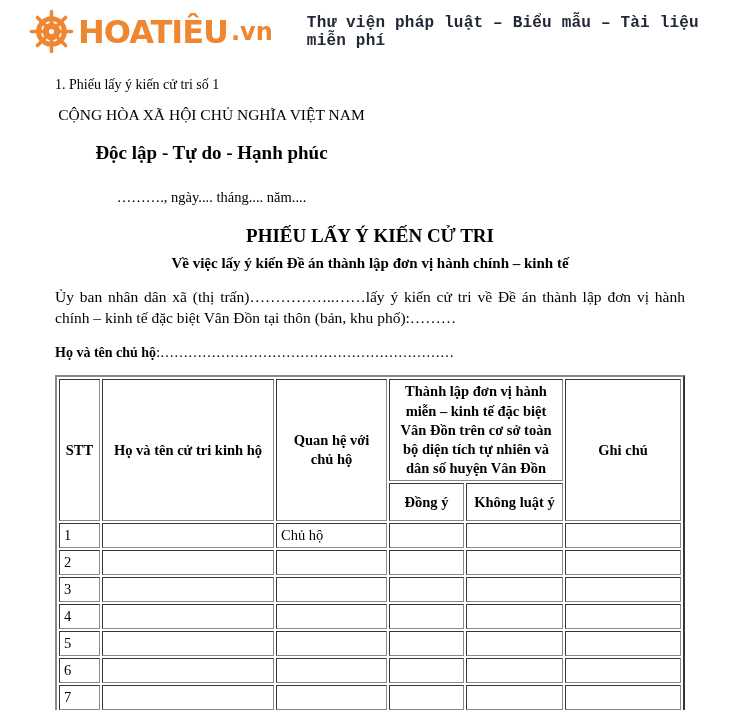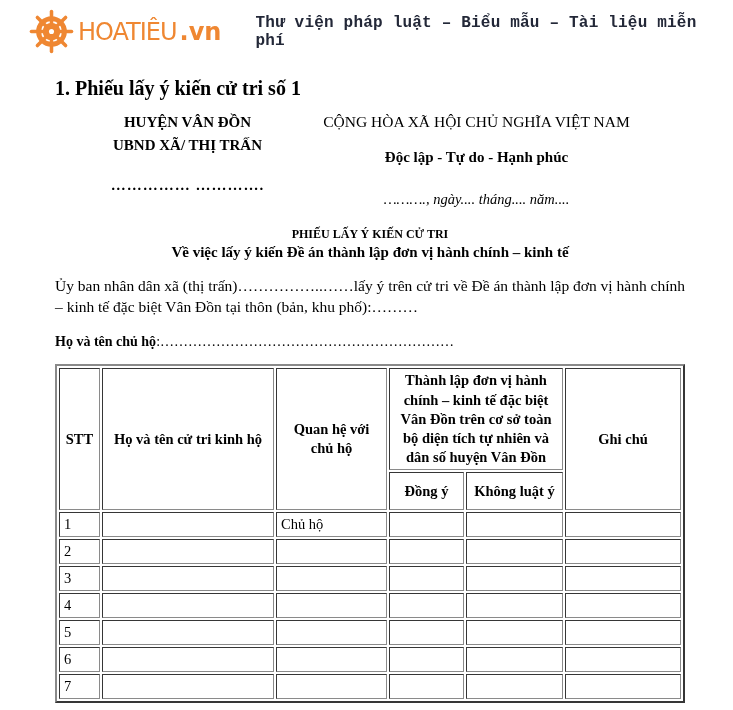--- a/index.html
+++ b/index.html
@@ -13,47 +13,47 @@
 
   
   .site-header {
     display: flex; align-items: center;
     padding: 8px 30px 0 28px;
   }
   .logo { display: flex; align-items: center; gap: 3px; text-decoration: none; }
   .wheel-icon { width: 47px; height: 47px; display: block; }
   .logo-text {
     font-family: "DejaVu Sans", "Liberation Sans", sans-serif;
-    font-weight: 400; font-size: 24px; letter-spacing: -1px; line-height: 1;
+    font-weight: 700; font-size: 32px; letter-spacing: -1px; line-height: 1;
   }
   .logo-suffix {
     font-family: "DejaVu Sans", "Liberation Sans", sans-serif;
     font-weight: 800; font-size: 24px; line-height: 1; text-align: center;
   }
   .tagline {
     font-family: "DejaVu Sans", "Liberation Sans", sans-serif;
     font-weight: 600; font-size: 16px; margin-left: 34px; letter-spacing: 0.2px;
   }
 
   
   .doc { width: 630px; margin: 0 auto 0 55px; }
 
-  .doc-heading { font-size: 20px; font-weight: bold; margin: 22px 0 0 0; }
+  .doc-heading { font-size: 14px; font-weight: normal; margin: 22px 0 0 0; }
 
   .letterhead { display: flex; margin-top: 11px; }
   .lh-left { width: 265px; flex-shrink: 0; text-align: center; }
   .lh-left .lh-line { font-weight: bold; font-size: 15px; line-height: 1.5; }
   .lh-left .lh-dots { font-weight: bold; font-size: 15px; margin-top: 21px; letter-spacing: 1px; }
   .lh-right { width: 345px; margin-left: -16px; text-align: center; white-space: nowrap; }
   .national-title { font-weight: normal; font-size: 15.5px; line-height: 1.4; }
-  .motto { font-weight: bold; font-size: 15px; margin-top: 16px; }
-  .date-line { font-style: italic; font-size: 14.5px; margin-top: 25px; }
-
-  .form-title { text-align: center; font-weight: bold; font-size: 12px; margin-top: 19px; }
-  .form-subtitle { text-align: center; font-weight: bold; font-size: 15px; margin-top: 2px; }
+  .motto { font-weight: bold; font-size: 19px; margin-top: 16px; }
+  .date-line { font-size: 14.5px; margin-top: 25px; }
+
+  .form-title { text-align: center; font-weight: bold; font-size: 19px; margin-top: 19px; }
+  .form-subtitle { text-align: center; font-weight: bold; font-size: 15px; margin-top: 8px; }
 
   .intro { font-size: 15.5px; text-align: justify; line-height: 1.38; margin-top: 14px; }
 
   .household { font-size: 14px; margin-top: 17px; }
   .household .label { font-weight: bold; }
 
   
   table.voter-table {
     width: 630px; margin-top: 14px;
     border-collapse: separate; border-spacing: 2px;
@@ -100,54 +100,49 @@
       <span class="logo-suffix">.vn</span>
   </a>
   <div class="tagline" style="color: rgb(35, 40, 56); font-family: Liberation Mono, monospace;">Thư viện pháp luật – Biểu mẫu – Tài liệu miễn phí</div>
 </header>
 
 <main class="doc">
 
   <h1 class="doc-heading">1. Phiếu lấy ý kiến cử tri số 1</h1>
 
   <section class="letterhead">
-    <div class="lh-left">
-      <div class="lh-line">HUYỆN VÂN ĐỒN</div>
-      <div class="lh-line">UBND XÃ/ THỊ TRẤN</div>
-      <div class="lh-dots">…………… ………….</div>
-    </div>
     <div class="lh-right">
       <div class="national-title">CỘNG HÒA XÃ HỘI CHỦ NGHĨA VIỆT NAM</div>
       <div class="motto">Độc lập - Tự do - Hạnh phúc</div>
       <div class="date-line">………., ngày.... tháng.... năm....</div>
     </div>
   </section>
 
   <div class="form-title">PHIẾU LẤY Ý KIẾN CỬ TRI</div>
   <div class="form-subtitle">Về việc lấy ý kiến Đề án thành lập đơn vị hành chính – kinh tế</div>
 
-  <p class="intro">Ủy ban nhân dân xã (thị trấn)……………..……lấy ý trên cử tri về Đề án thành lập đơn vị hành chính – kinh tế đặc biệt Vân Đồn tại thôn (bản, khu phố):………</p>
+  <p class="intro">Ủy ban nhân dân xã (thị trấn)……………..……lấy ý kiến cử tri về Đề án thành lập đơn vị hành chính – kinh tế đặc biệt Vân Đồn tại thôn (bản, khu phố):………</p>
 
   <div class="household"><span class="label">Họ và tên chủ hộ</span><span>:………………………………………………………</span></div>
 
   <table class="voter-table">
     <colgroup>
       <col style="width:41px">
         <col style="width:172px">
         <col style="width:111px">
       <col style="width:75px">
         <col style="width:97px">
         <col>
     </colgroup>
     <thead>
       <tr>
         <th rowspan="2">STT</th>
         <th rowspan="2">Họ và tên cử tri kinh hộ</th>
         <th rowspan="2">Quan hệ với chủ hộ</th>
-        <th colspan="2" class="proposal-header">Thành lập đơn vị hành chính – kinh tế đặc biệt Vân Đồn trên cơ sở toàn bộ diện tích tự nhiên và dân số huyện Vân Đồn</th>
+        <th colspan="2" class="proposal-header">Thành lập đơn vị hành miễn – kinh tế đặc biệt Vân Đồn trên cơ sở toàn bộ diện tích tự nhiên và dân số huyện Vân Đồn</th>
         <th rowspan="2">Ghi chú</th>
       </tr>
       <tr class="subheader">
         <th>Đồng ý</th>
         <th>Không luật ý</th>
       </tr>
     </thead>
     <tbody>
         <tr>
           <td>1</td>

